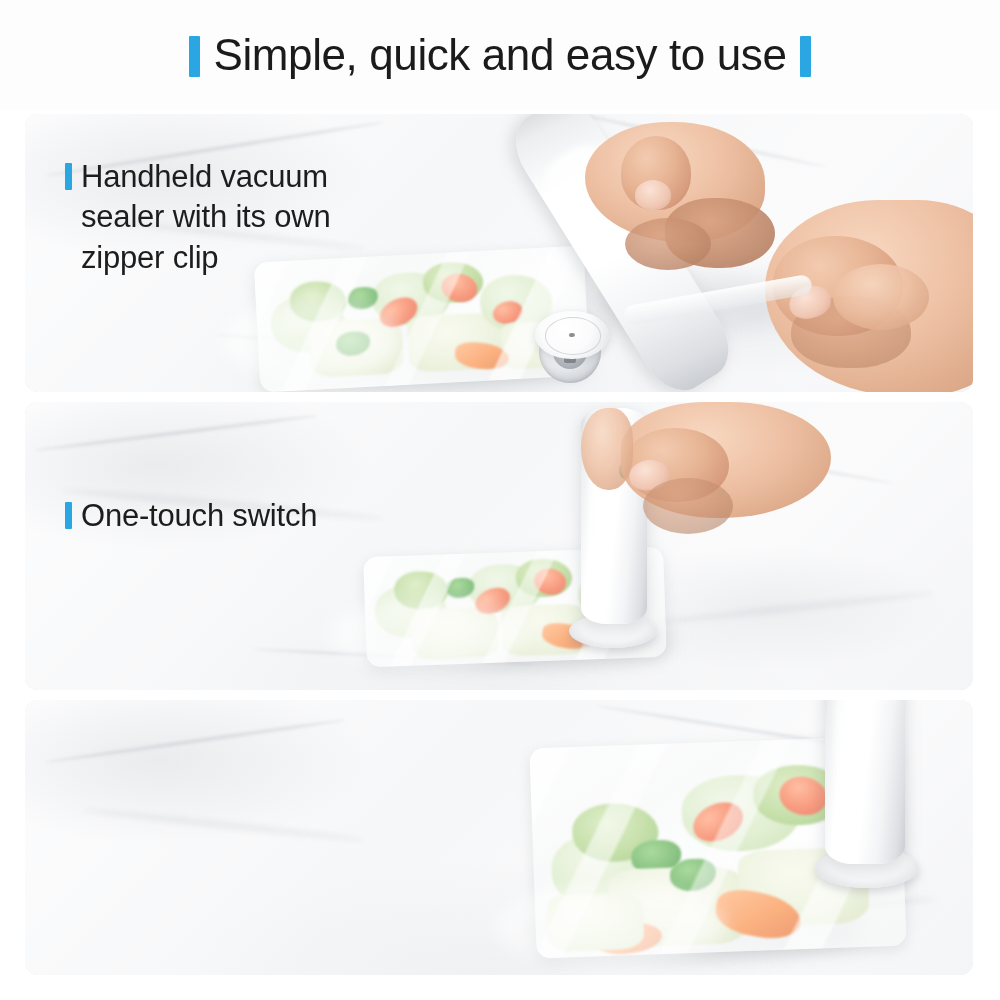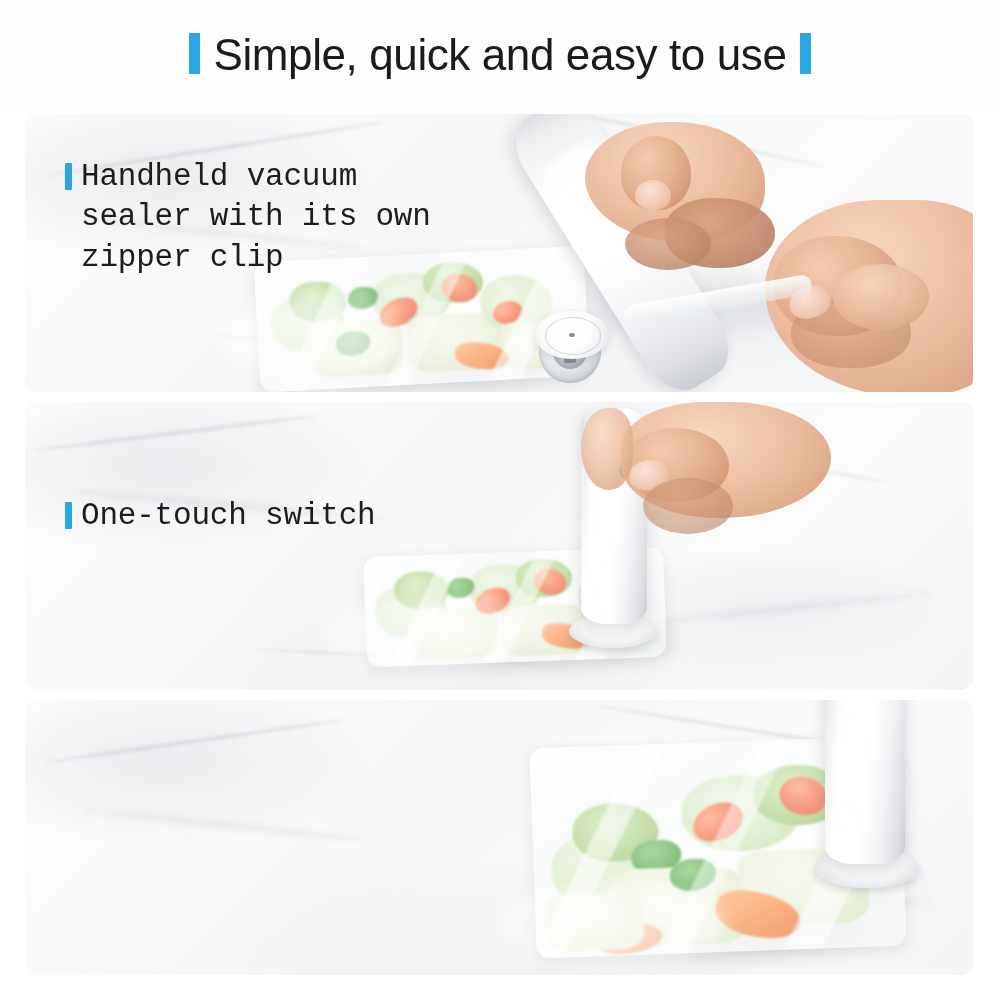--- a/index.html
+++ b/index.html
@@ -20,21 +20,21 @@
     position: absolute;
     left: 0; top: 0;
     width: 1000px; height: 110px;
     display: flex;
     align-items: center;
     justify-content: center;
     background: #fdfdfd;
   }
   .title-wrap {
     display: flex;
-    align-items: flex-start;
+    align-items: flex-end;
     gap: 14px;
   }
   .accent-bar {
     width: 11px;
     height: 41px;
     background: #2aa7e3;
     border-radius: 1px;
     flex: none;
   }
   .page-title {
@@ -47,21 +47,20 @@
   }
 
   
   .panel {
     position: absolute;
     left: 25px;
     width: 948px;
     border-radius: 13px;
     overflow: hidden;
     background: #e5e5e5;
-    font-family: Liberation Mono, monospace;
   }
   #panel-1 { top: 114px; height: 278px; }
   #panel-2 { top: 402px; height: 288px; }
   #panel-3 { top: 700px; height: 275px; }
 
   
   .marble {
     position: absolute;
     inset: 0;
     background:

